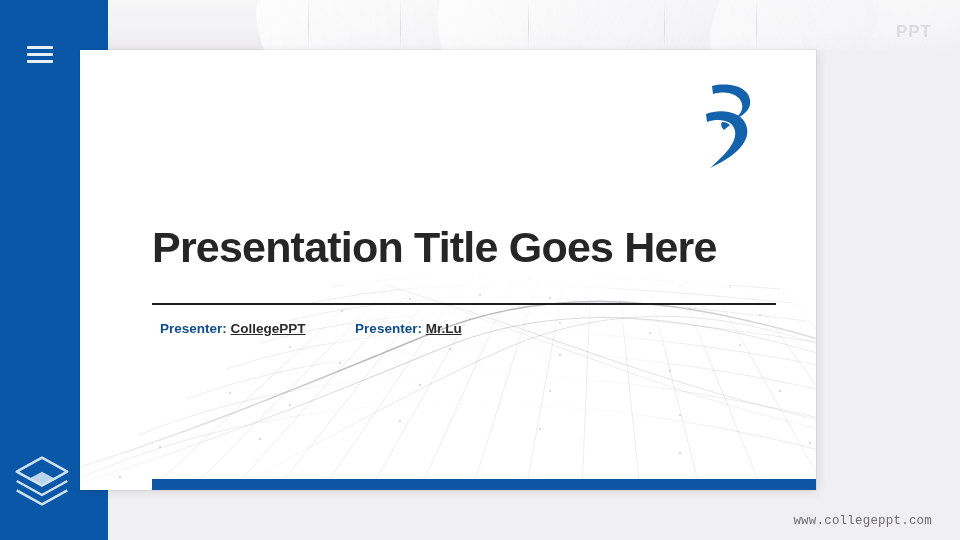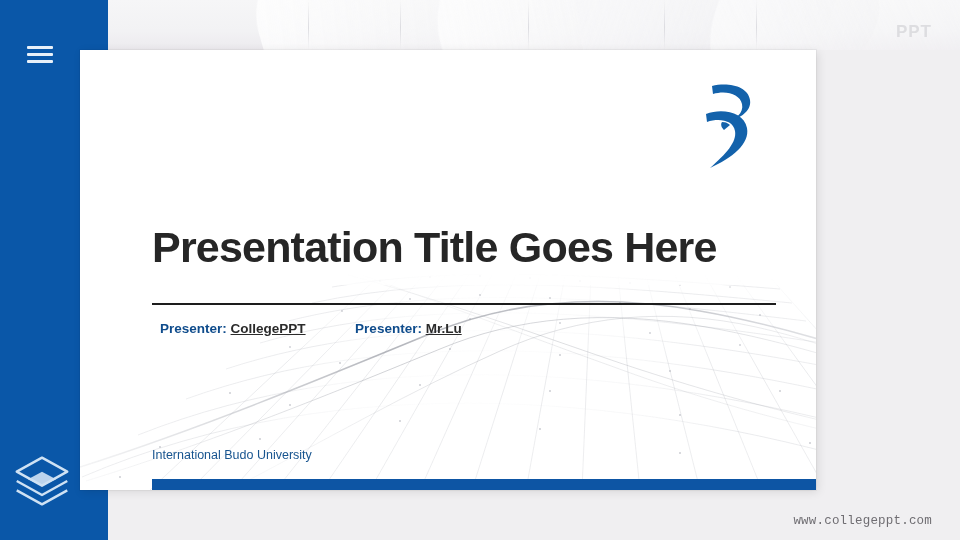--- a/index.html
+++ b/index.html
@@ -325,19 +325,18 @@
     <div class="title-rule"></div>
 
     <div class="byline">
       <span class="lbl">Presenter:</span>
       <span class="val">CollegePPT</span>
       <span class="gap"></span>
       <span class="lbl">Presenter:</span>
       <span class="val">Mr.Lu</span>
     </div>
 
-    <div class="slide-footer-text">International Budo University</div>
     <div class="slide-bottom-bar"></div>
   </div>
 
   <div class="site-watermark">www.collegeppt.com</div>
 
 </div>
 
 </body></html>

